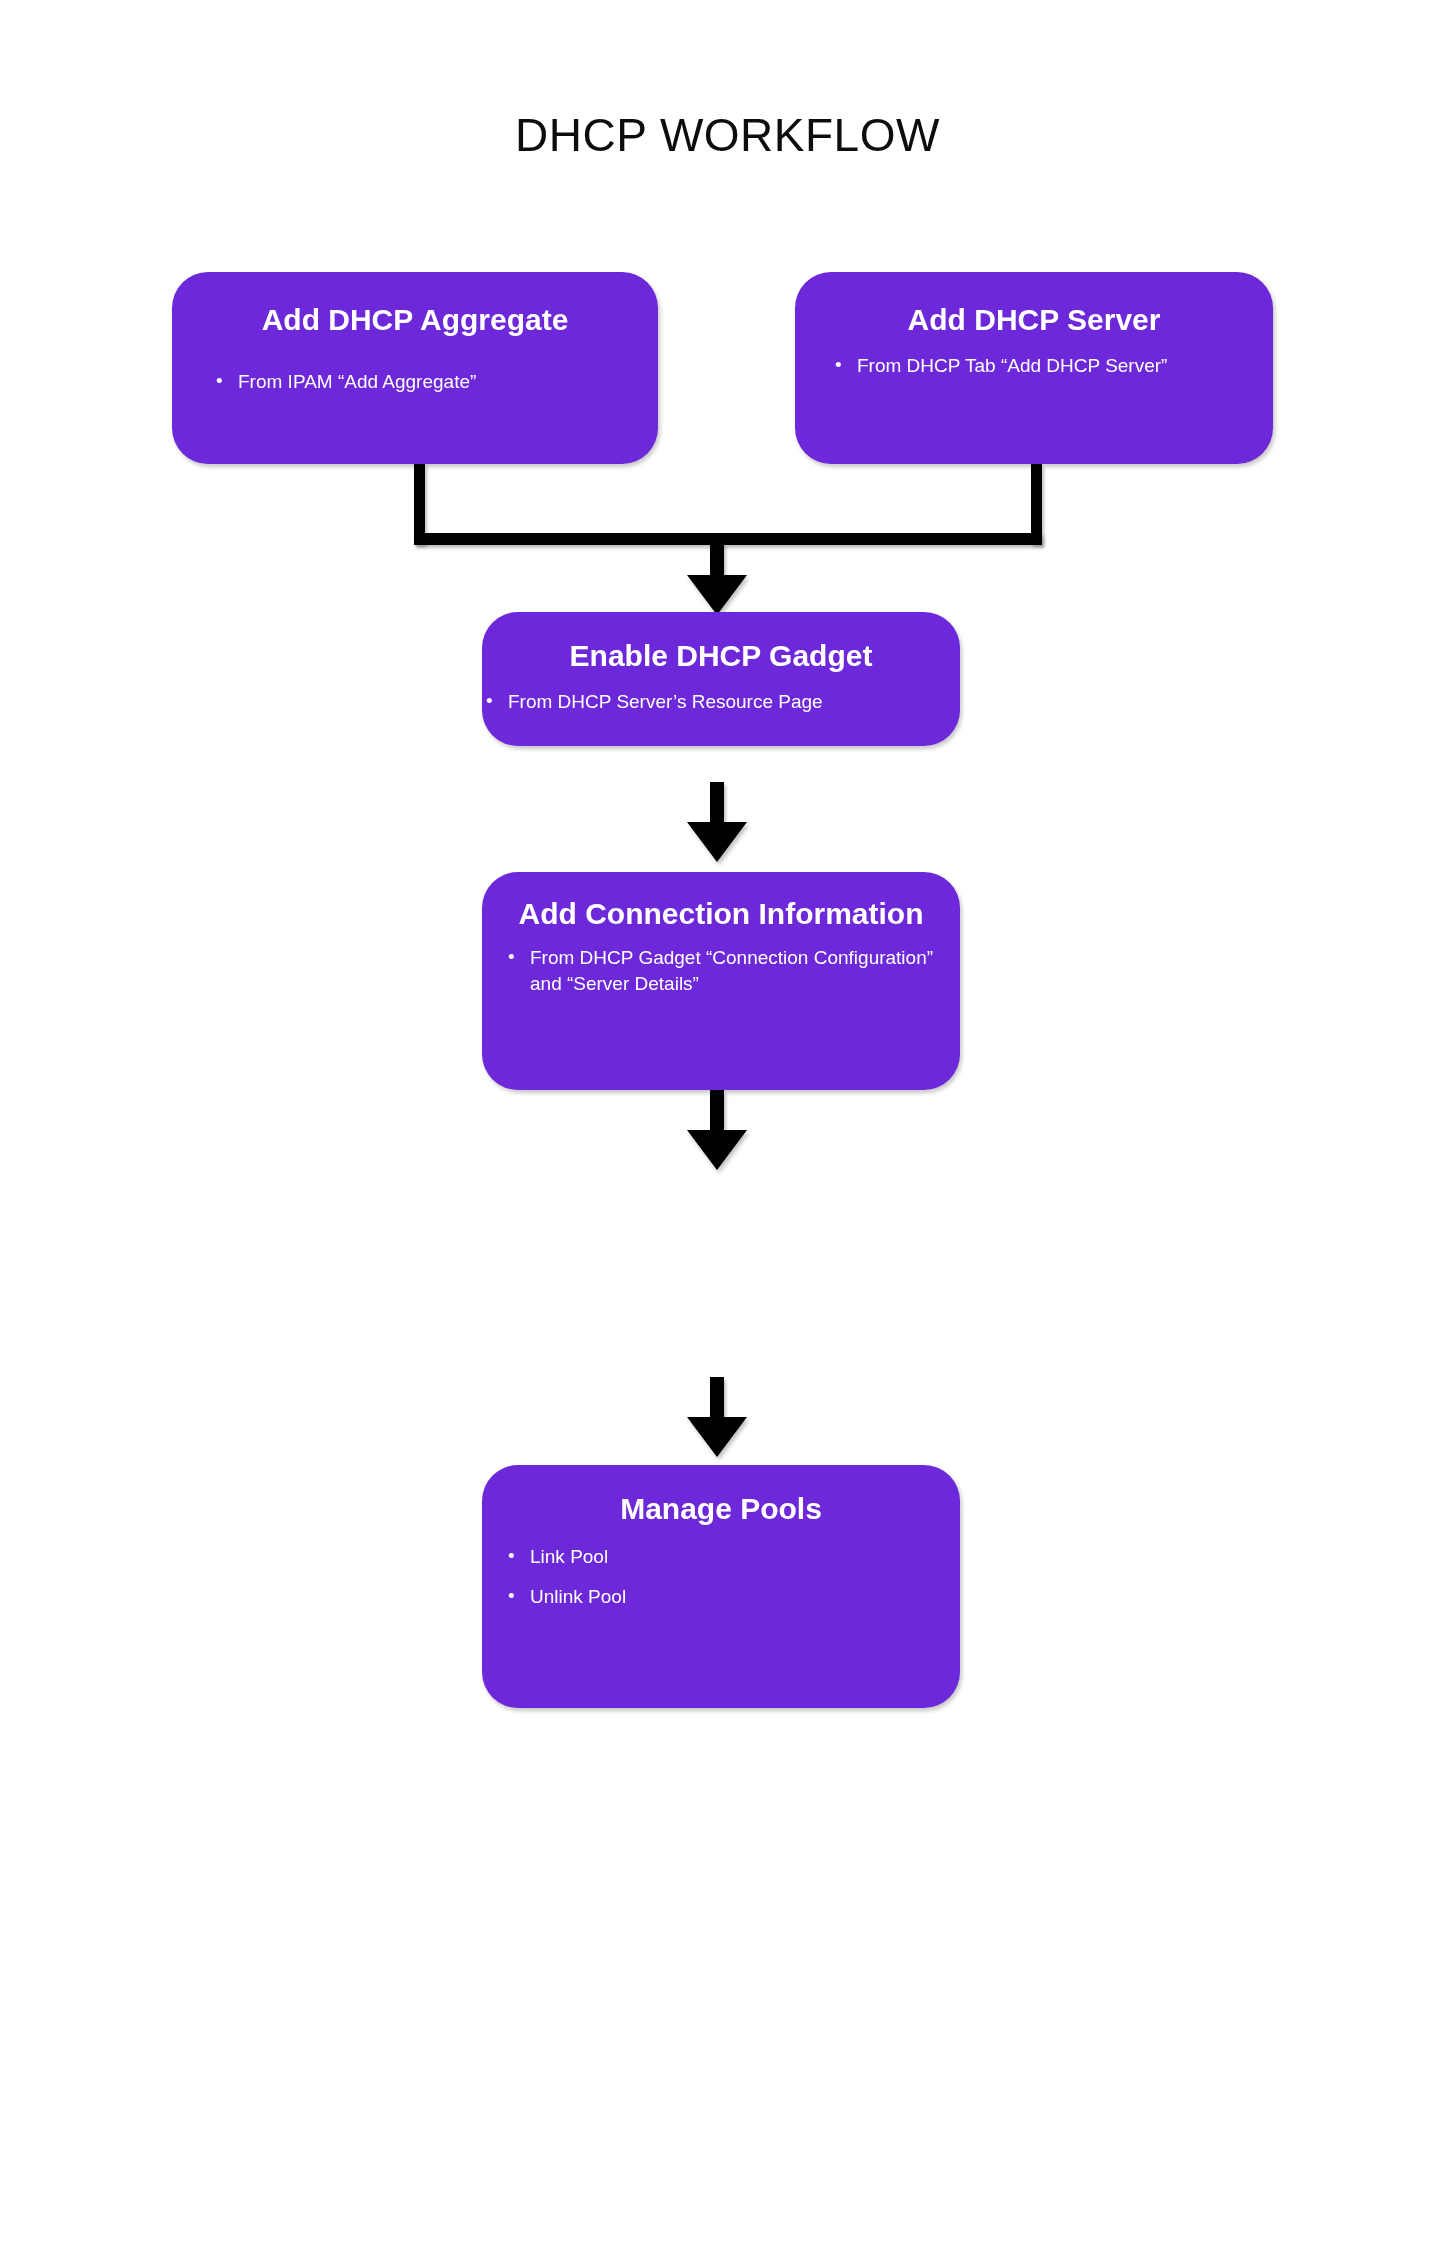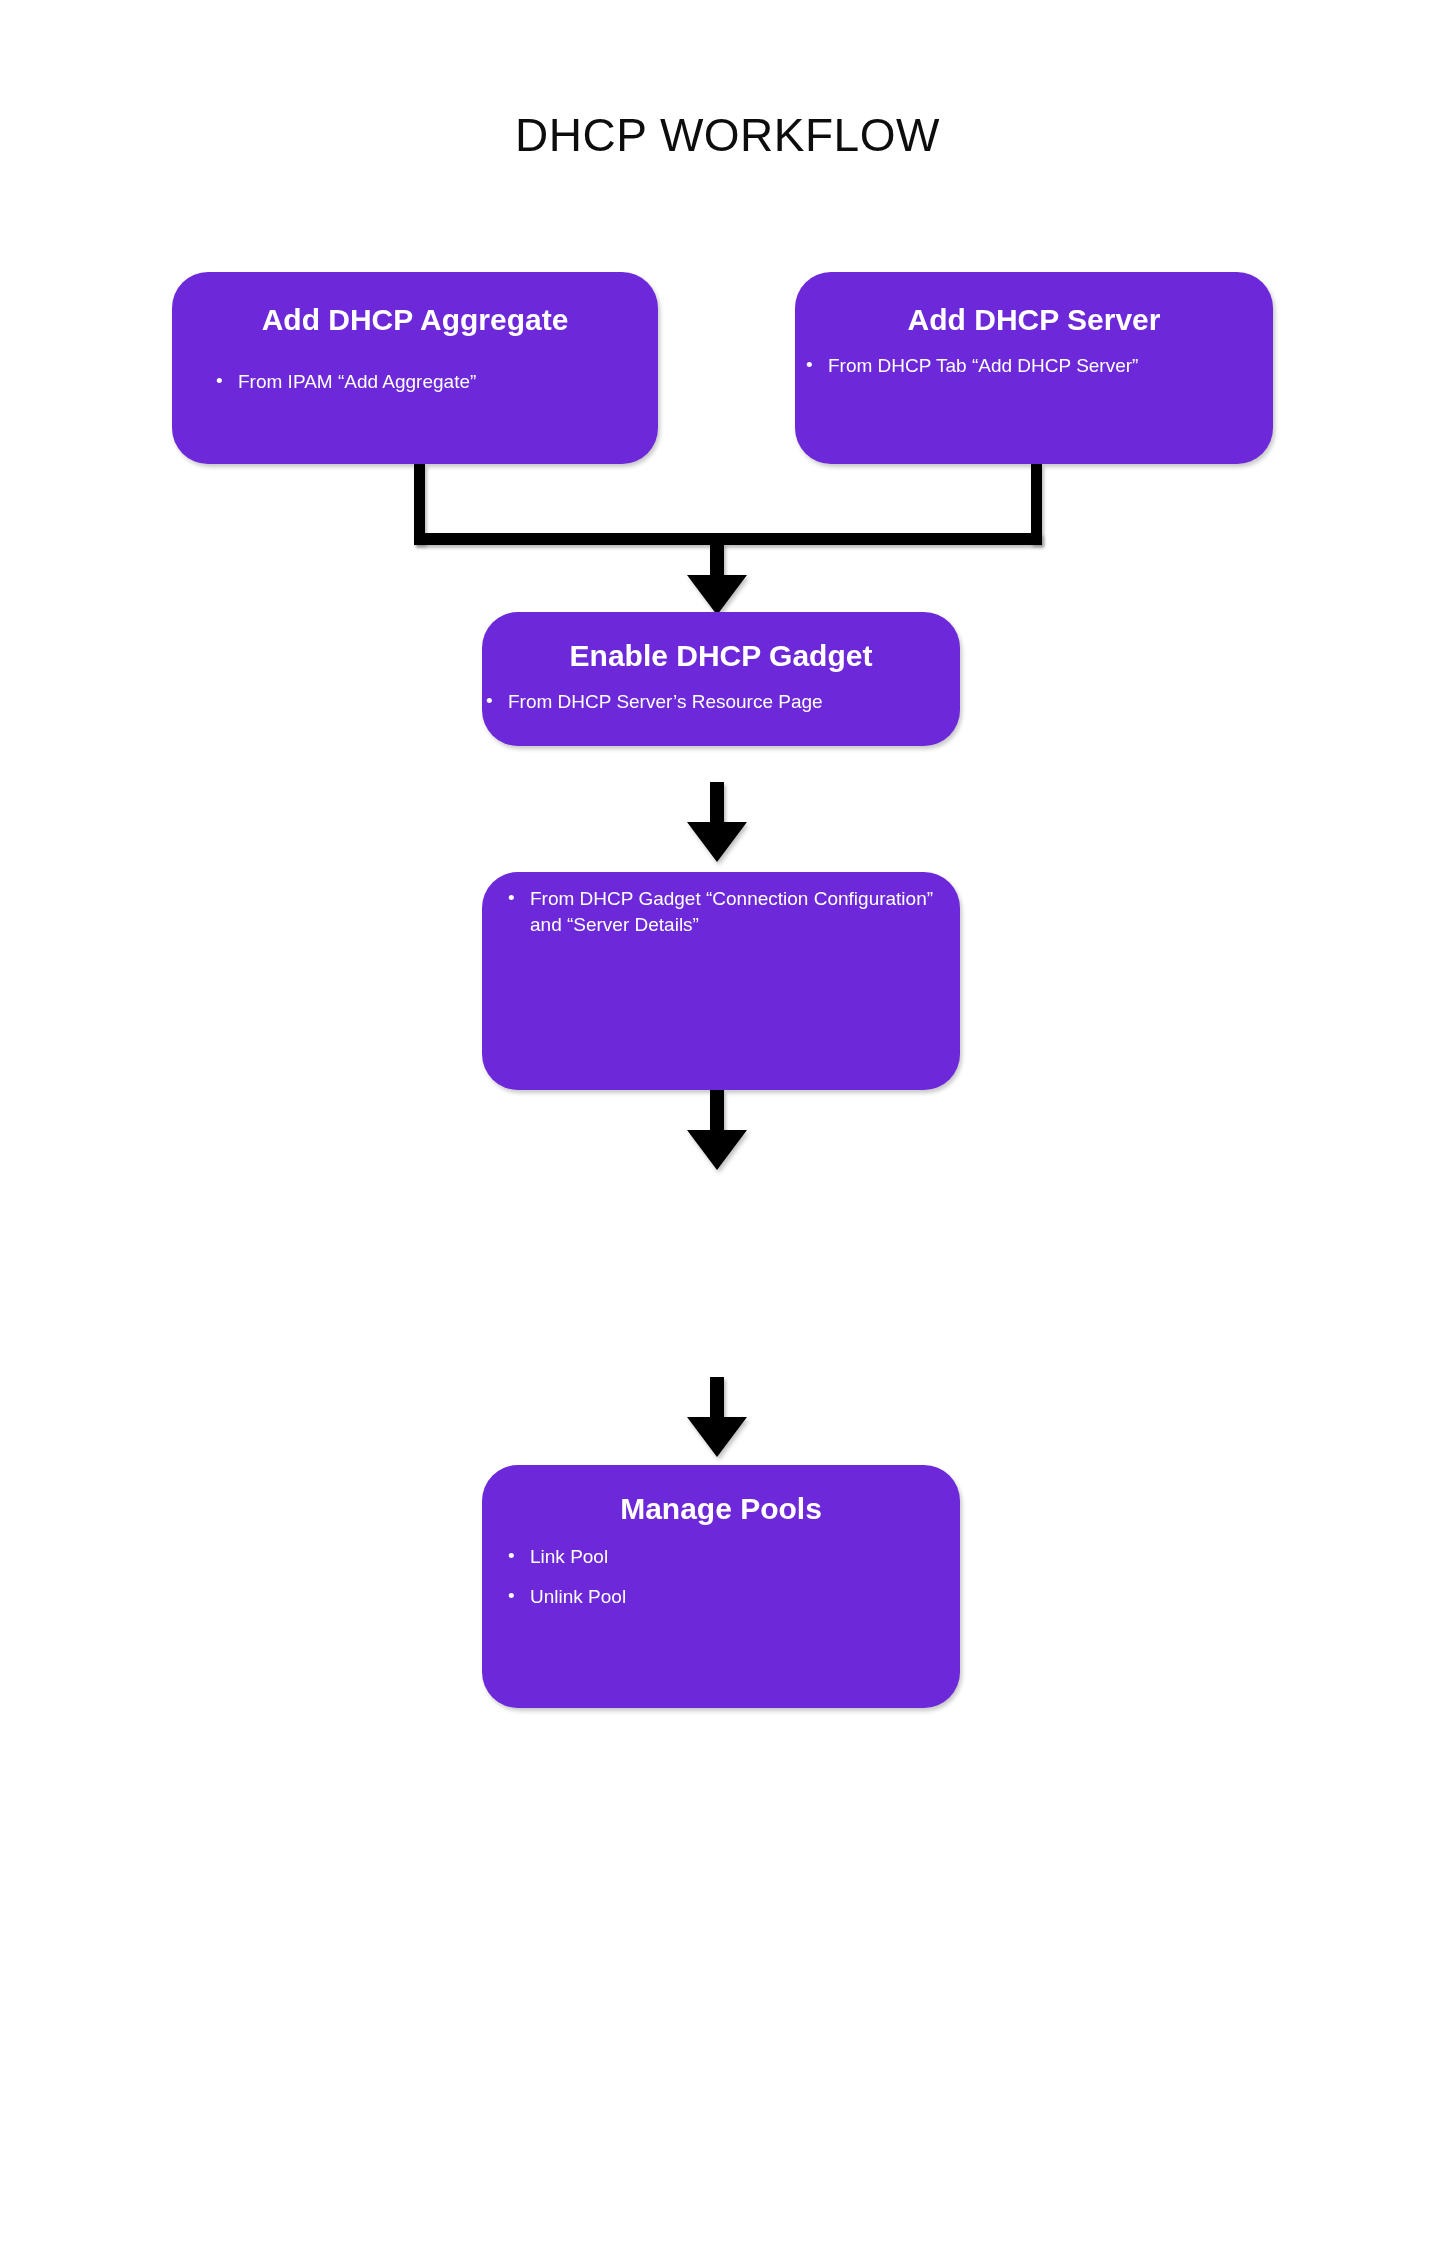--- a/index.html
+++ b/index.html
@@ -74,21 +74,21 @@
     color: #ffffff;
   }
 
   
   #node-aggregate { left: 172px;  top: 272px;  width: 486px;  height: 192px; }
   #node-aggregate .node-title   { margin-top: 30px; }
   #node-aggregate .node-bullets { margin-top: 32px; padding-left: 40px; }
 
   #node-server { left: 795px;  top: 272px;  width: 478px;  height: 192px; }
   #node-server .node-title   { margin-top: 30px; }
-  #node-server .node-bullets { margin-top: 16px; padding-left: 7px; }
+  #node-server .node-bullets { margin-top: 16px; padding-left: 36px; }
 
   #node-gadget { left: 482px;  top: 612px;  width: 478px;  height: 134px; }
   #node-gadget .node-title   { margin-top: 26px; }
   #node-gadget .node-bullets { margin-top: 16px; }
 
   #node-connection { left: 482px;  top: 872px;  width: 478px;  height: 218px; }
   #node-connection .node-title   { margin-top: 24px; }
   #node-connection .node-bullets { margin-top: 14px; padding-left: 22px; }
 
   #node-pool { left: 482px;  top: 1177px;  width: 478px;  height: 200px; }
@@ -177,20 +177,21 @@
     <div class="node-title">Enable DHCP Gadget</div>
     <ul class="node-bullets">
       <li>From  DHCP Server’s Resource Page</li>
     </ul>
   </div>
 
   <div class="arrow-stem" id="arrow2-stem"></div>
   <div class="arrow-head" id="arrow2-head"></div>
 
   <div class="node" id="node-connection">
+    <div class="node-title">Add Connection Information</div>
     <ul class="node-bullets">
       <li>From  DHCP Gadget “Connection Configuration” and “Server Details”</li>
     </ul>
   </div>
 
   <div class="arrow-stem" id="arrow3-stem"></div>
   <div class="arrow-head" id="arrow3-head"></div>
 
 
   <div class="arrow-stem" id="arrow4-stem"></div>

